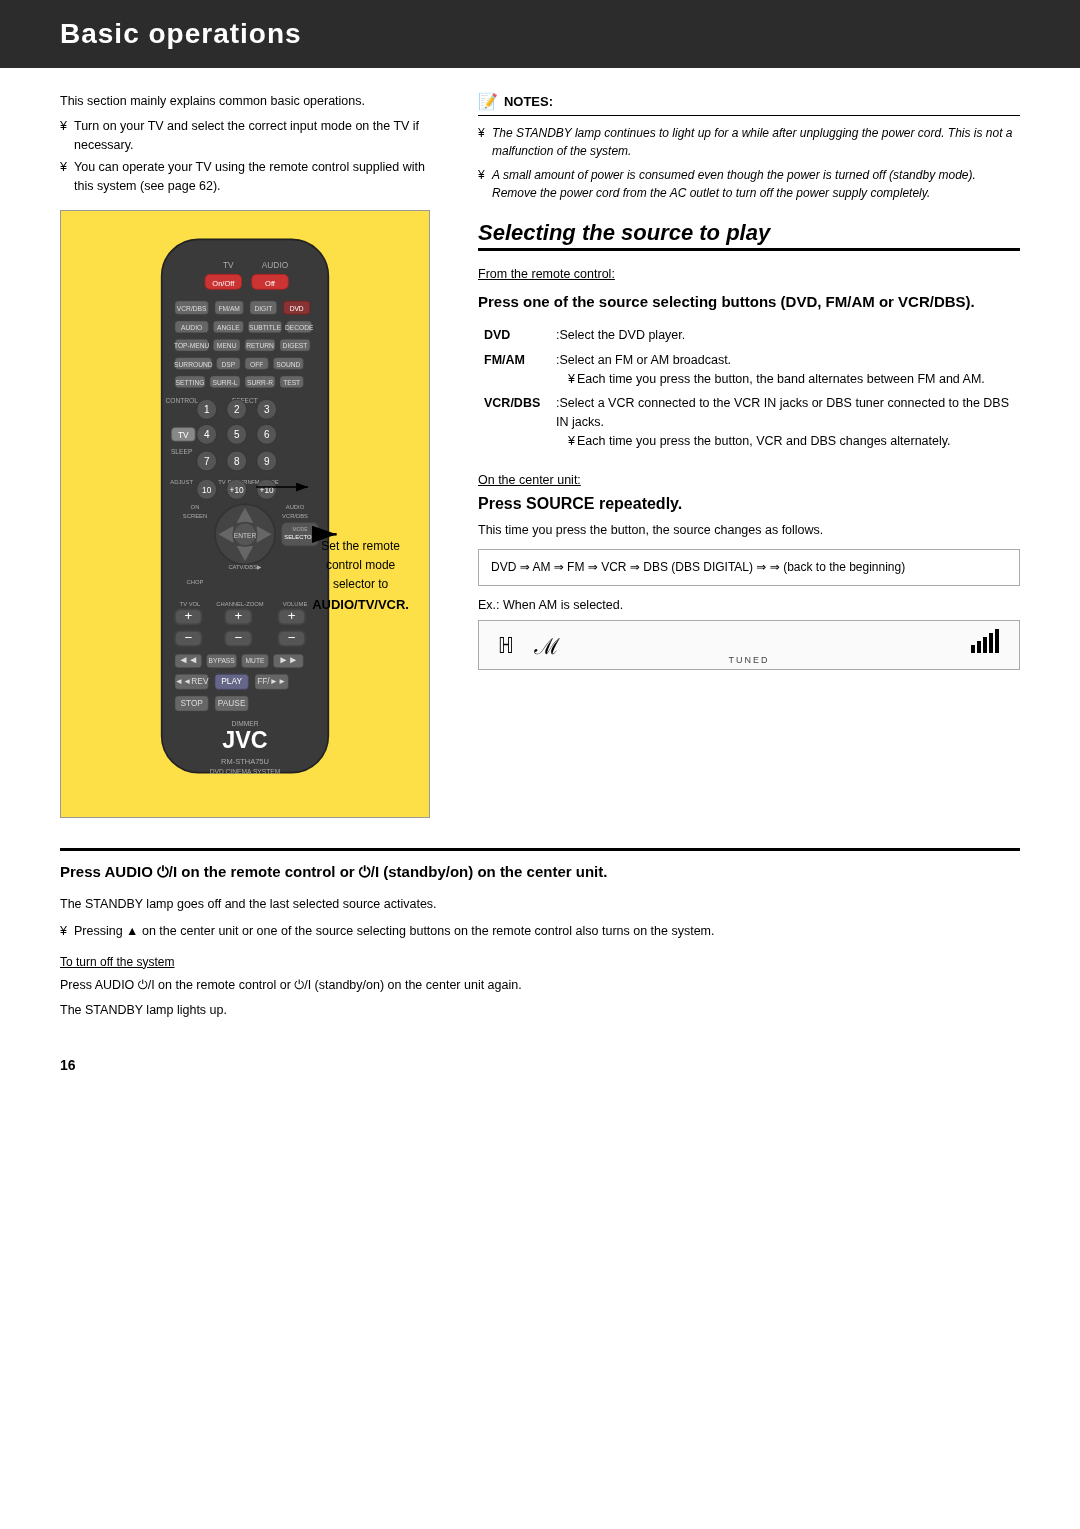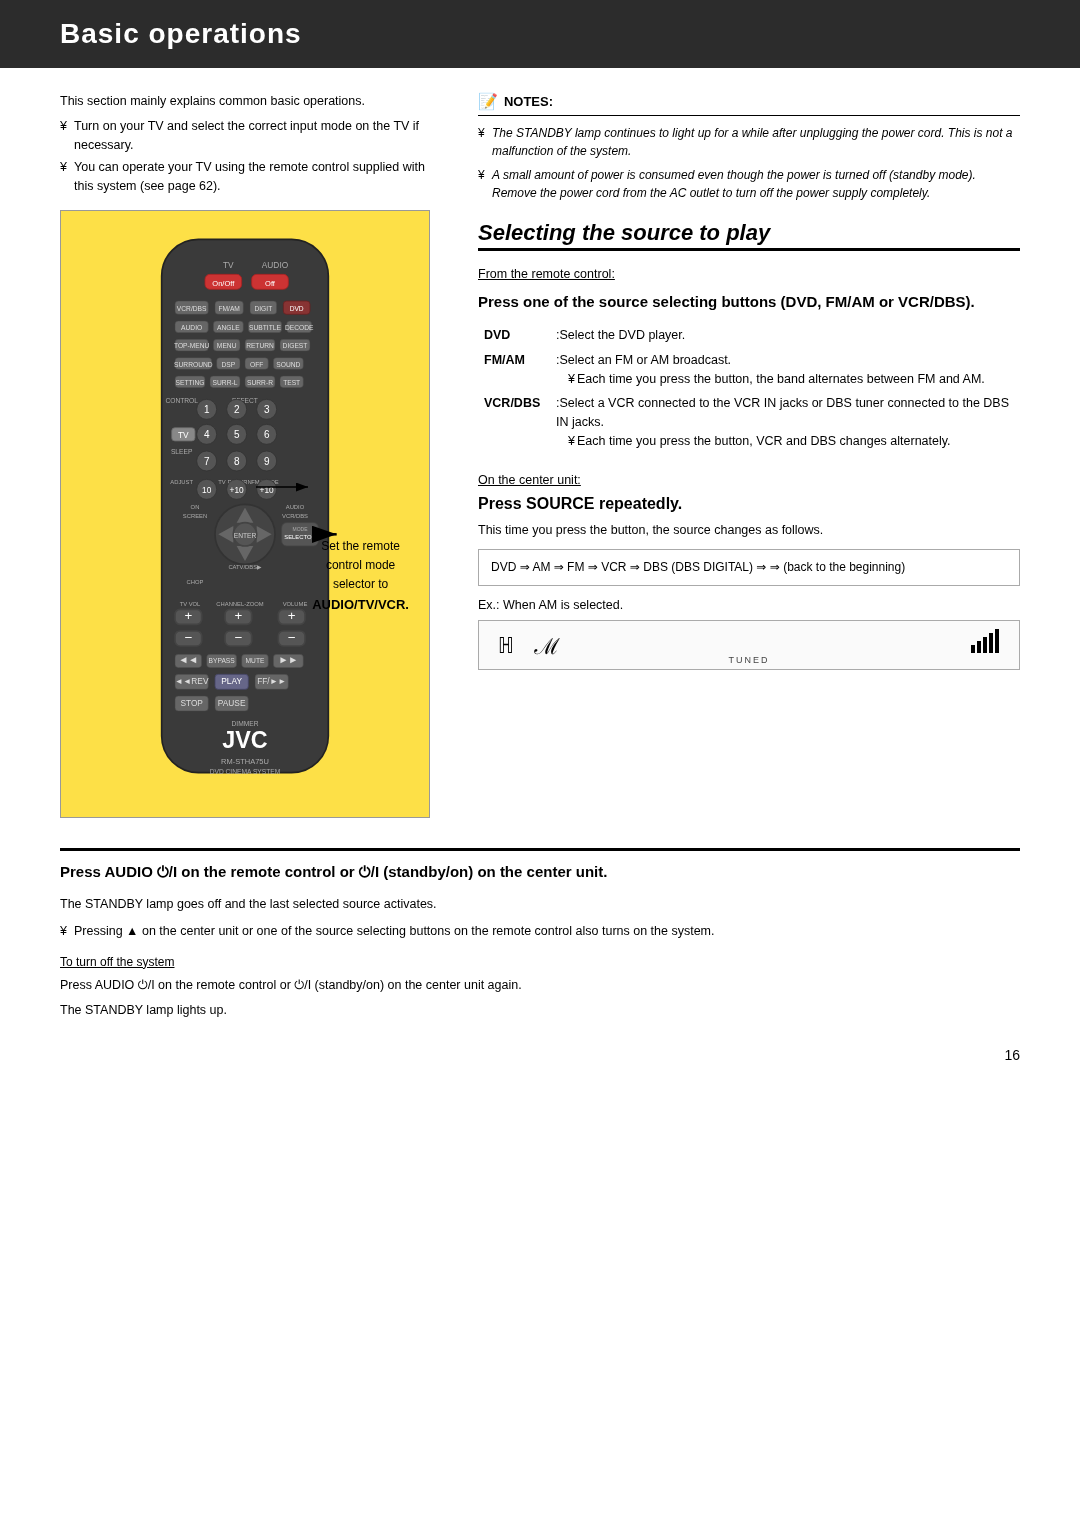--- a/index.html
+++ b/index.html
@@ -330,24 +330,24 @@
       margin-top: 14px;
     }
 
     .standby-lamp {
       font-size: 12.5px;
       margin-top: 6px;
     }
 
     
     .page-number {
-      text-align: right;
+      text-align: left;
       font-size: 14px;
-      font-weight: normal;
-      margin-top: 30px;
+      font-weight: bold;
+      margin-top: 40px;
       margin-bottom: 20px;
     }
 
     
     .remote-body {
       fill: #3a3a3a;
       stroke: #222;
       stroke-width: 1;
     }
     .remote-button {

